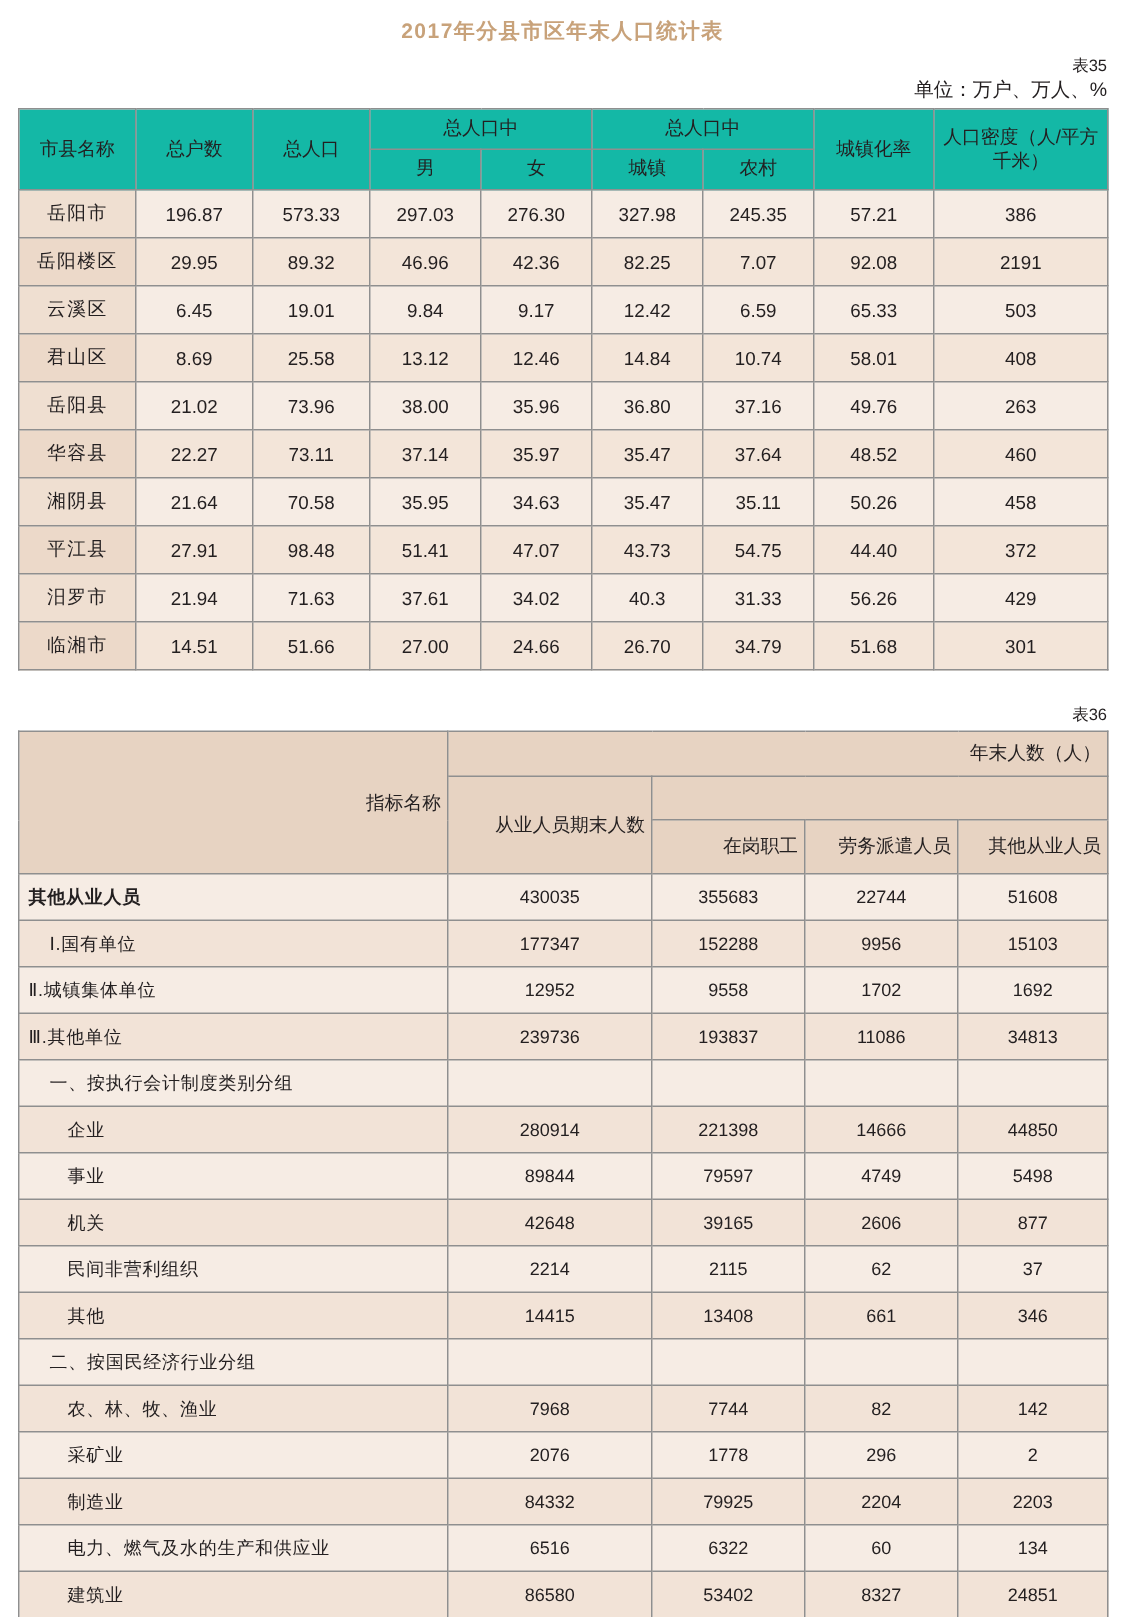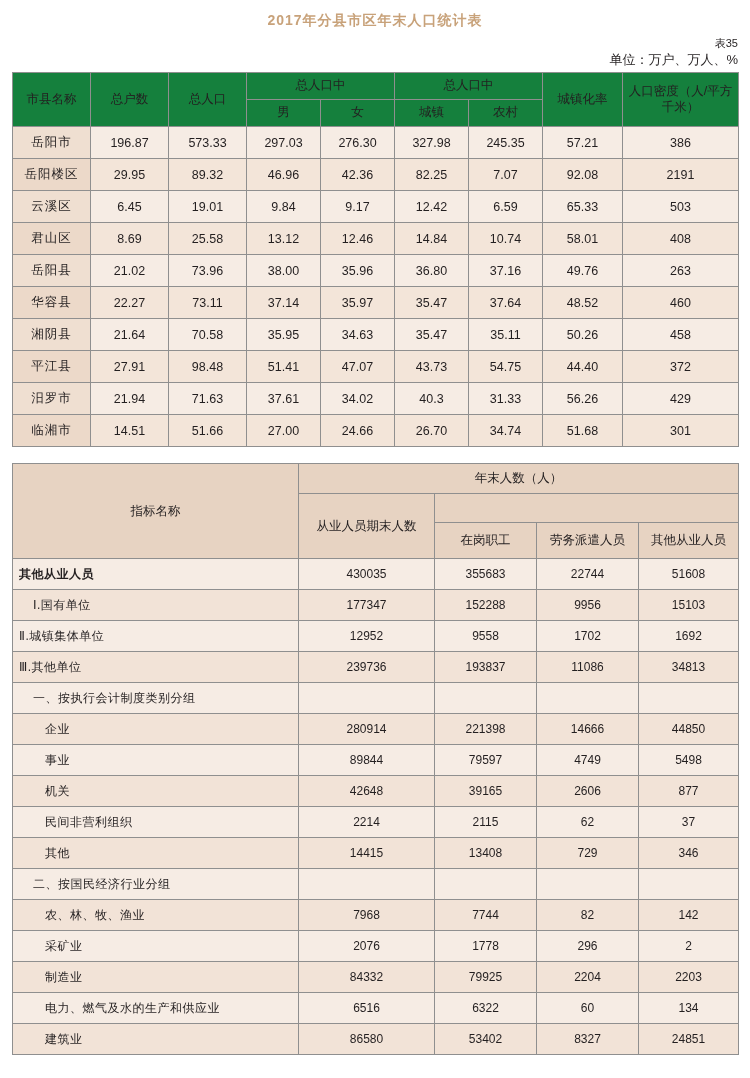--- a/index.html
+++ b/index.html
@@ -56,21 +56,21 @@
     border-bottom: 1.5px solid #6a6a6a;
   }
   .t35 th, .t35 td {
     border: 1px solid #8f8f8f;
     text-align: center;
     font-size: 12px;
     height: 22px;
     padding: 2px 1px;
   }
   .t35 thead th {
-    background: #15803d;
+    background: #14b8a6;
     font-weight: normal;
     color: #231f20;
     font-size: 12.5px;
     line-height: 1.25;
   }
   .t35 thead th.tall { height: 46px; }
   .t35 tbody td {
     background: #f6ece4;
     height: 27px;
     font-size: 12.5px;
@@ -92,21 +92,21 @@
   }
   .t36 th, .t36 td {
     border: 1px solid #8f8f8f;
     font-size: 12px;
     height: 25px;
     padding: 2px 4px;
   }
   .t36 thead th {
     background: #e7d3c2;
     font-weight: normal;
-    text-align: center;
+    text-align: right;
     color: #231f20;
     font-size: 12.5px;
   }
   .t36 tbody td {
     background: #f6ece4;
     text-align: center;
     height: 26px;
   }
   .t36 tbody tr:nth-child(even) td { background: #f2e3d7; }
   .t36 tbody td.lbl {
@@ -259,28 +259,32 @@
           <td>56.26</td>
           <td>429</td>
         </tr>
         <tr>
           <td class="name">临湘市</td>
           <td>14.51</td>
           <td>51.66</td>
           <td>27.00</td>
           <td>24.66</td>
           <td>26.70</td>
-          <td>34.74</td>
+          <td>34.79</td>
           <td>51.68</td>
           <td>301</td>
         </tr>
       </tbody>
   </table>
 
   <div class="t36wrap">
+    <div class="meta-row">
+      <span class="meta-left">表36</span>
+      <span class="meta-right"></span>
+    </div>
 
     <table class="t36">
       <colgroup>
         <col style="width:286px">
         <col style="width:136px">
         <col style="width:102px">
         <col style="width:102px">
         <col style="width:100px">
       </colgroup>
       <thead>
@@ -359,21 +363,21 @@
             <td class="lbl indent2">民间非营利组织</td>
             <td>2214</td>
             <td>2115</td>
             <td>62</td>
             <td>37</td>
           </tr>
           <tr>
             <td class="lbl indent2">其他</td>
             <td>14415</td>
             <td>13408</td>
-            <td>729</td>
+            <td>661</td>
             <td>346</td>
           </tr>
           <tr>
             <td class="lbl indent1">二、按国民经济行业分组</td>
             <td></td>
             <td></td>
             <td></td>
             <td></td>
           </tr>
           <tr>

